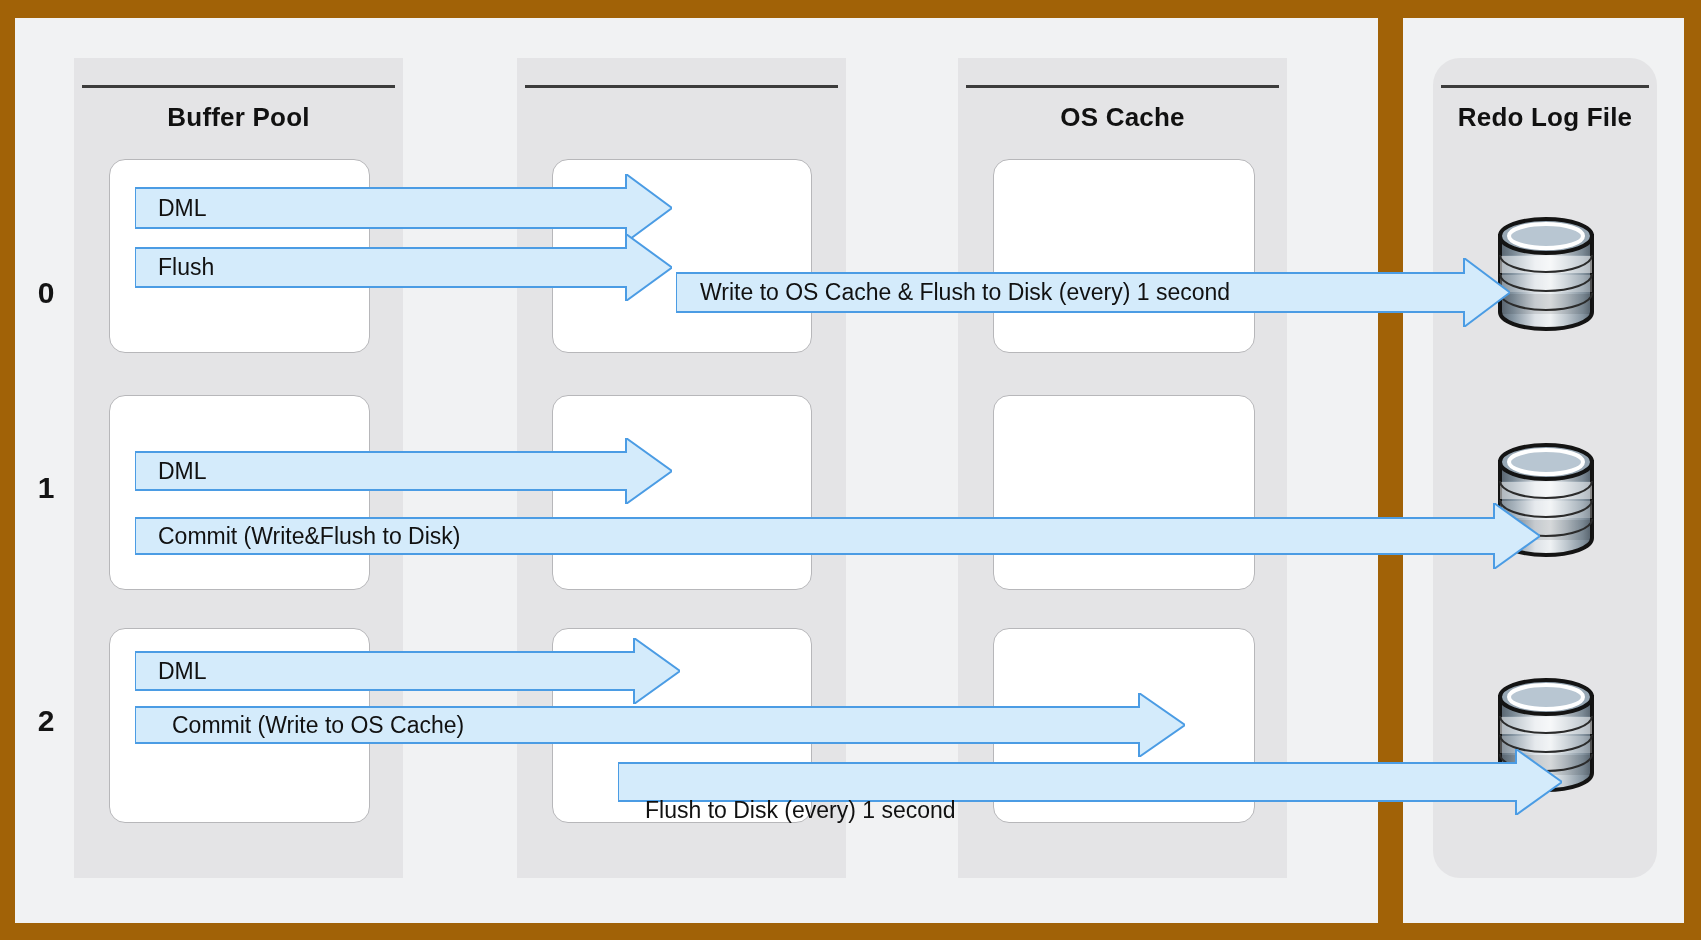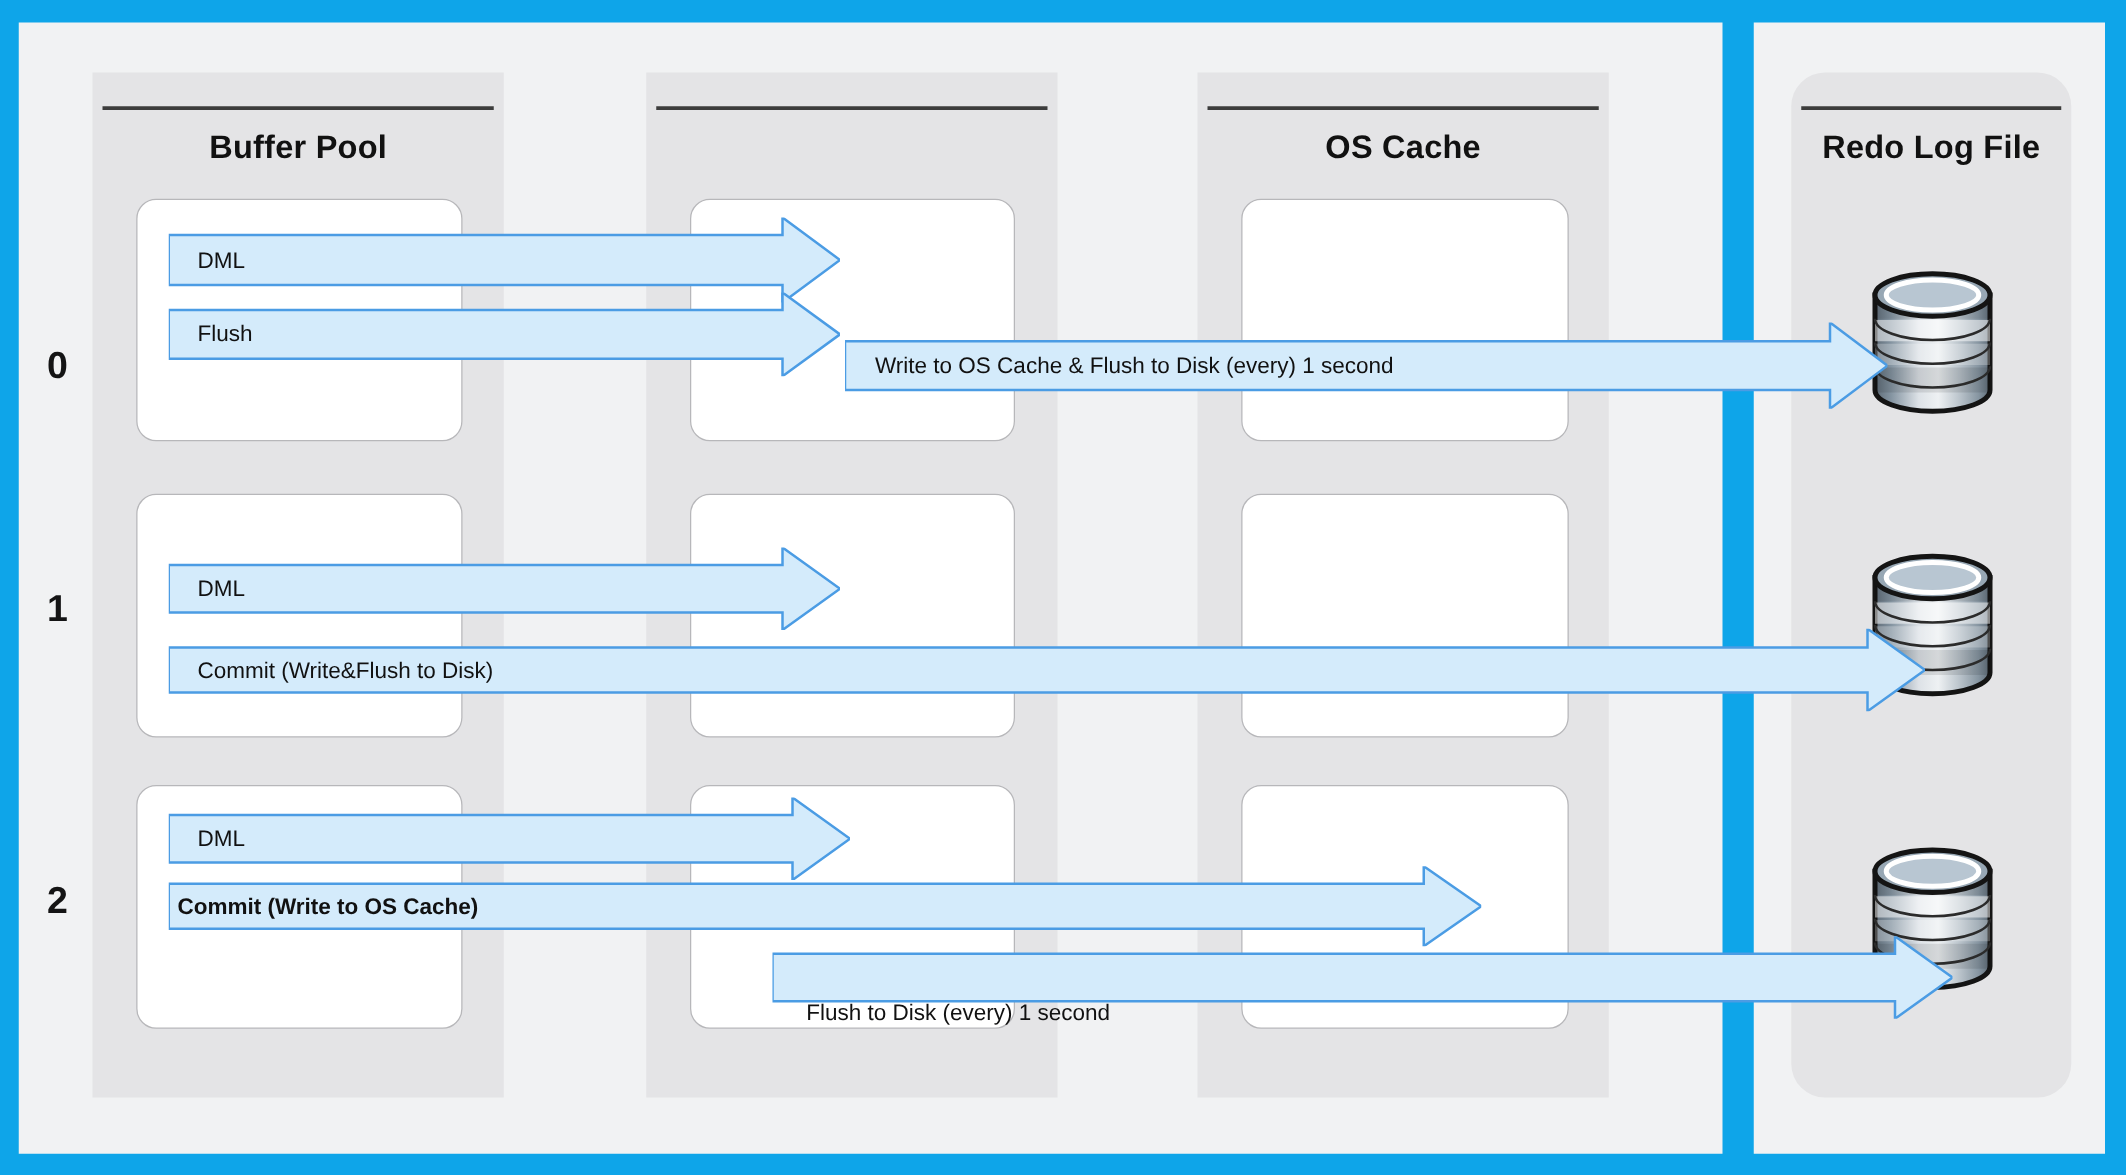--- a/index.html
+++ b/index.html
@@ -1,17 +1,17 @@
 <!DOCTYPE html>
 <html><head>
 <meta charset="utf-8">
 <style>
   html,body{margin:0;padding:0;background:#ffffff;}
   .canvas{
-    position:relative;width:1701px;height:940px;background:#0ea5e9;
+    position:relative;width:1701px;height:940px;background:#a16207;
     font-family:"Liberation Sans","DejaVu Sans",sans-serif;overflow:hidden;
     color:#1b1b1b;
   }
   .panel{position:absolute;background:#f1f2f3;}
   .main-panel{left:15px;top:18px;width:1363px;height:905px;}
   .redo-panel{left:1403px;top:18px;width:281px;height:905px;}
   .col{position:absolute;top:58px;height:820px;background:#e4e4e6;z-index:1;}
   .col-rule{position:absolute;left:8px;right:8px;top:27px;height:3px;background:#3c3c3c;}
   .col-title{
     position:absolute;left:0;right:0;top:44px;text-align:center;
@@ -22,21 +22,21 @@
     border-radius:16px;z-index:2;box-sizing:border-box;
   }
   .row-label{
     position:absolute;left:18px;width:56px;text-align:center;
     font-size:30px;font-weight:600;color:#141414;z-index:3;
   }
   .arrow{position:absolute;z-index:5;}
   .arrow.over{z-index:6;}
   .arrow polygon{fill:#d4ebfb;stroke:#4b9ce4;stroke-width:2px;stroke-linejoin:miter;}
   .arrow-label{
-    position:absolute;z-index:8;font-size:18px;font-weight:400;color:#111;
+    position:absolute;z-index:8;font-size:23px;font-weight:400;color:#111;
     line-height:26px;white-space:nowrap;
   }
   .db-icon{position:absolute;left:1497px;width:98px;height:118px;z-index:4;}
 </style>
 </head>
 <body>
 
 <div class="canvas">
 
   <div class="panel main-panel"></div>
@@ -159,16 +159,16 @@
   <svg class="arrow over" style="left:618px;top:749px;" width="944" height="66" viewBox="0 0 944 66">
     <polygon points="0,14 898,14 898,0 944,33 898,66 898,52 0,52"></polygon>
   </svg>
 
   <div class="arrow-label" style="left:158px;top:195px;">DML</div>
   <div class="arrow-label" style="left:158px;top:254px;">Flush</div>
   <div class="arrow-label" style="left:700px;top:279px;">Write to OS Cache &amp; Flush to Disk (every) 1 second</div>
   <div class="arrow-label" style="left:158px;top:458px;">DML</div>
   <div class="arrow-label" style="left:158px;top:523px;">Commit (Write&amp;Flush to Disk)</div>
   <div class="arrow-label" style="left:158px;top:658px;">DML</div>
-  <div class="arrow-label" style="left:142px;top:712px;font-weight:bold;">Commit (Write to OS Cache)</div>
+  <div class="arrow-label" style="left:172px;top:712px;">Commit (Write to OS Cache)</div>
   <div class="arrow-label" style="left:645px;top:769px;margin-top:28px;">Flush to Disk (every) 1 second</div>
 
 </div>
 
 </body></html>

